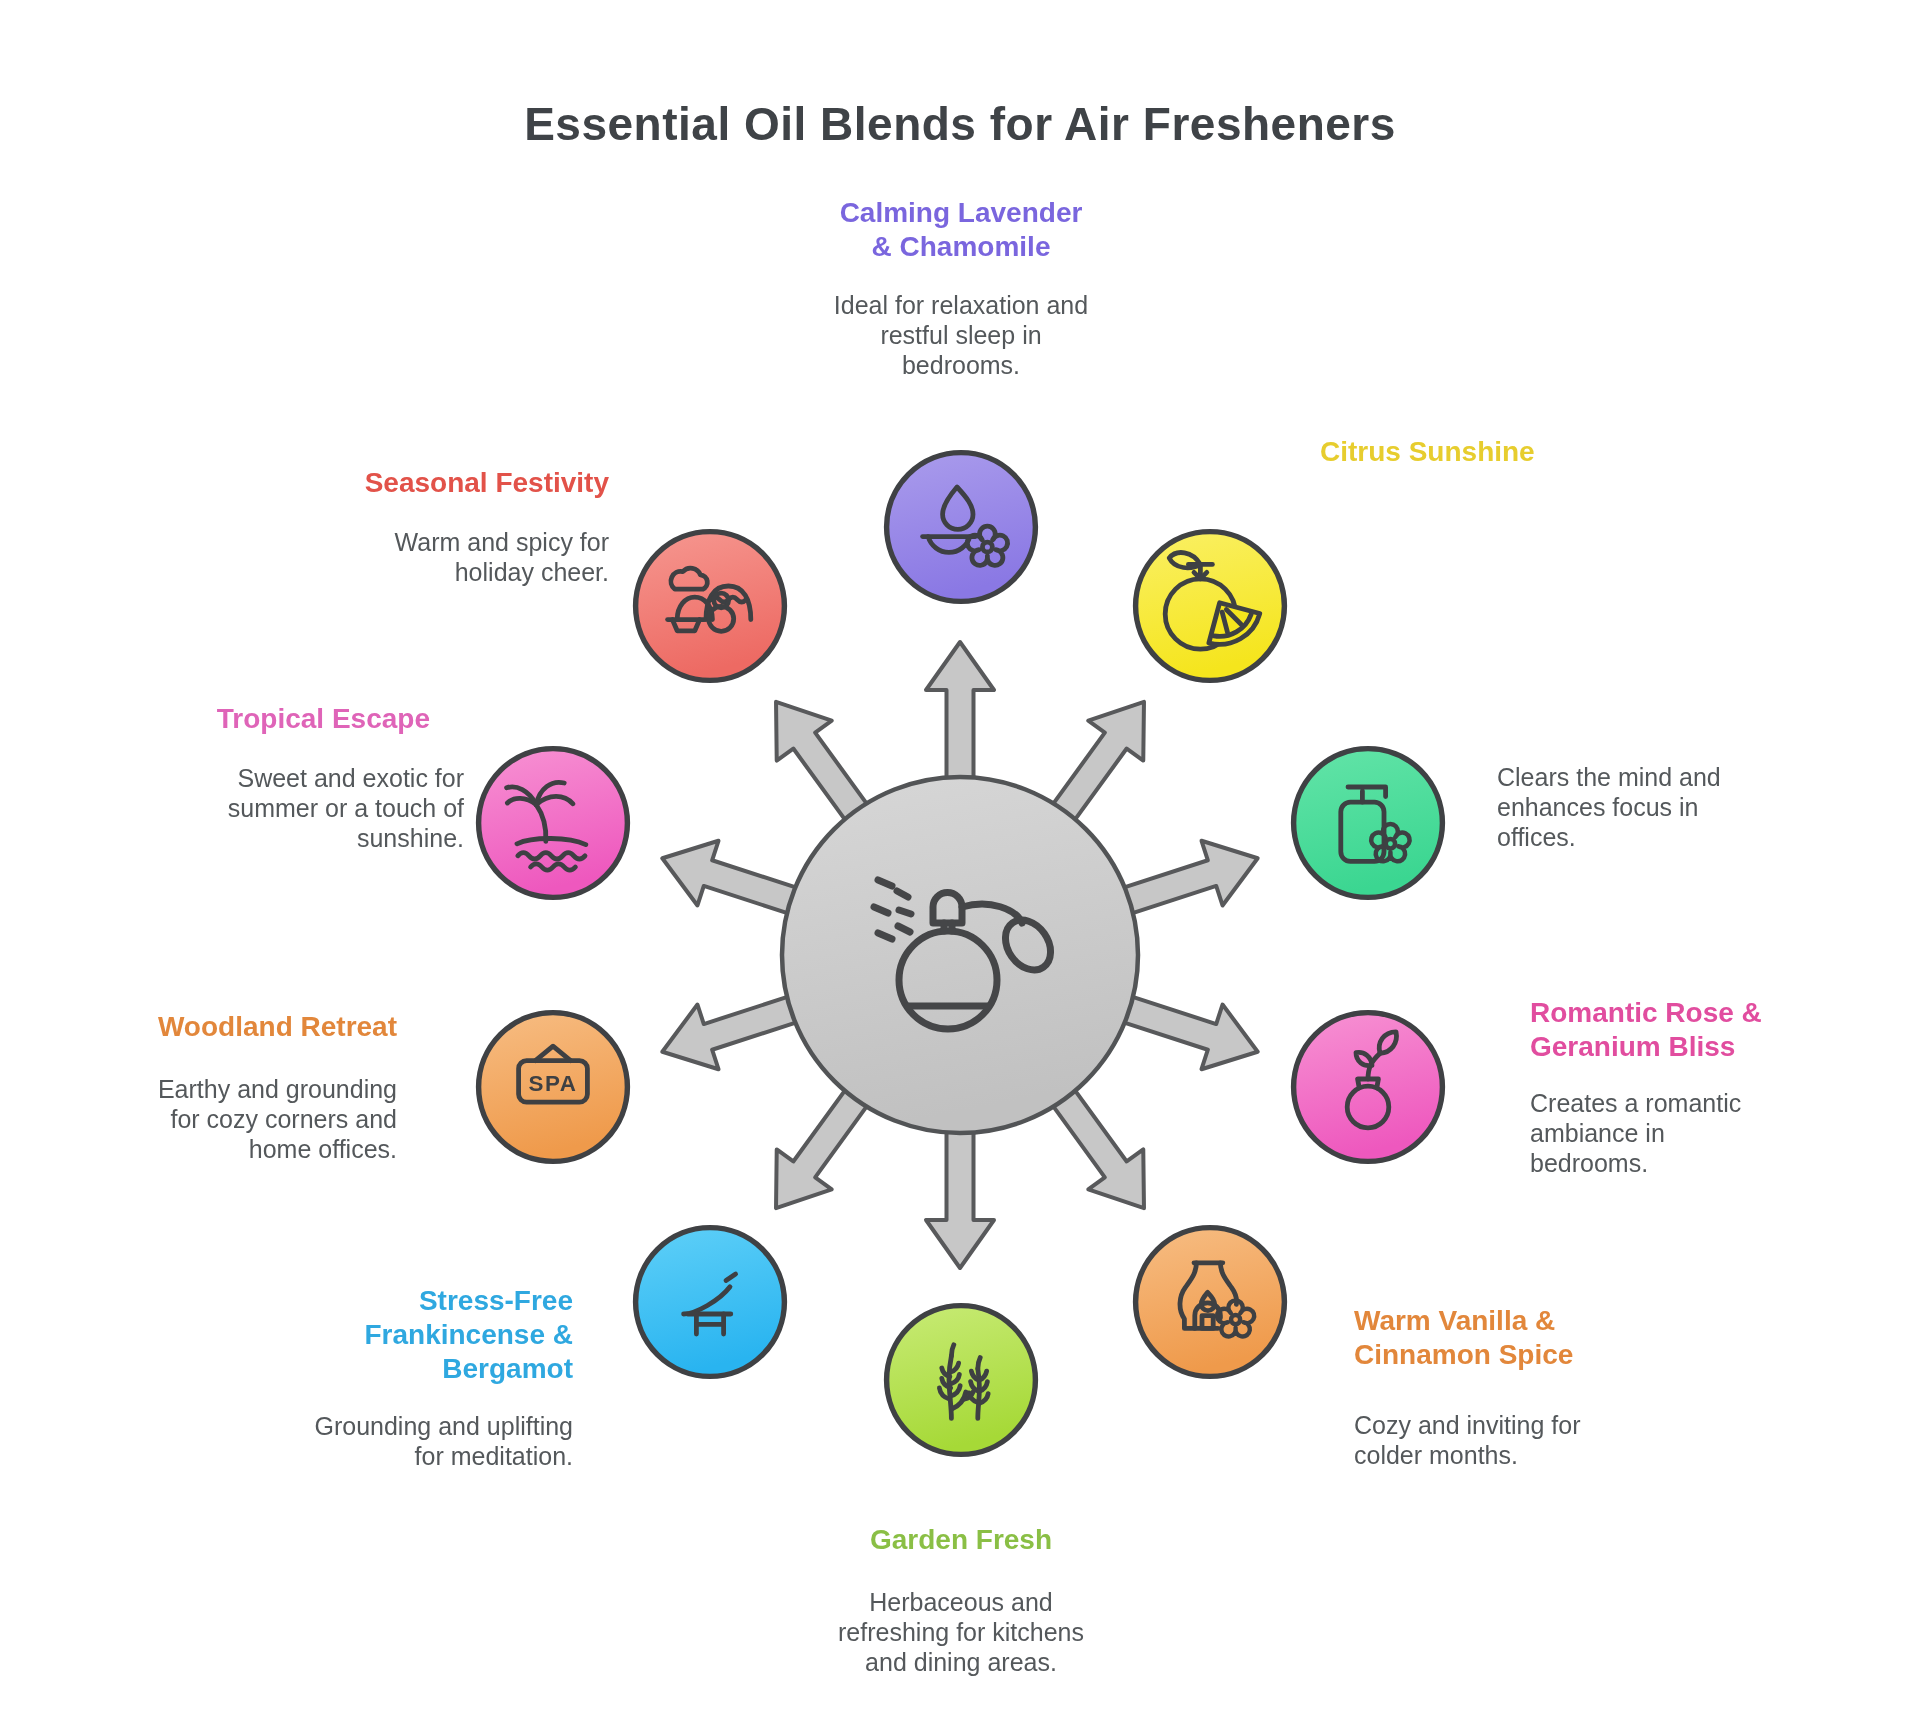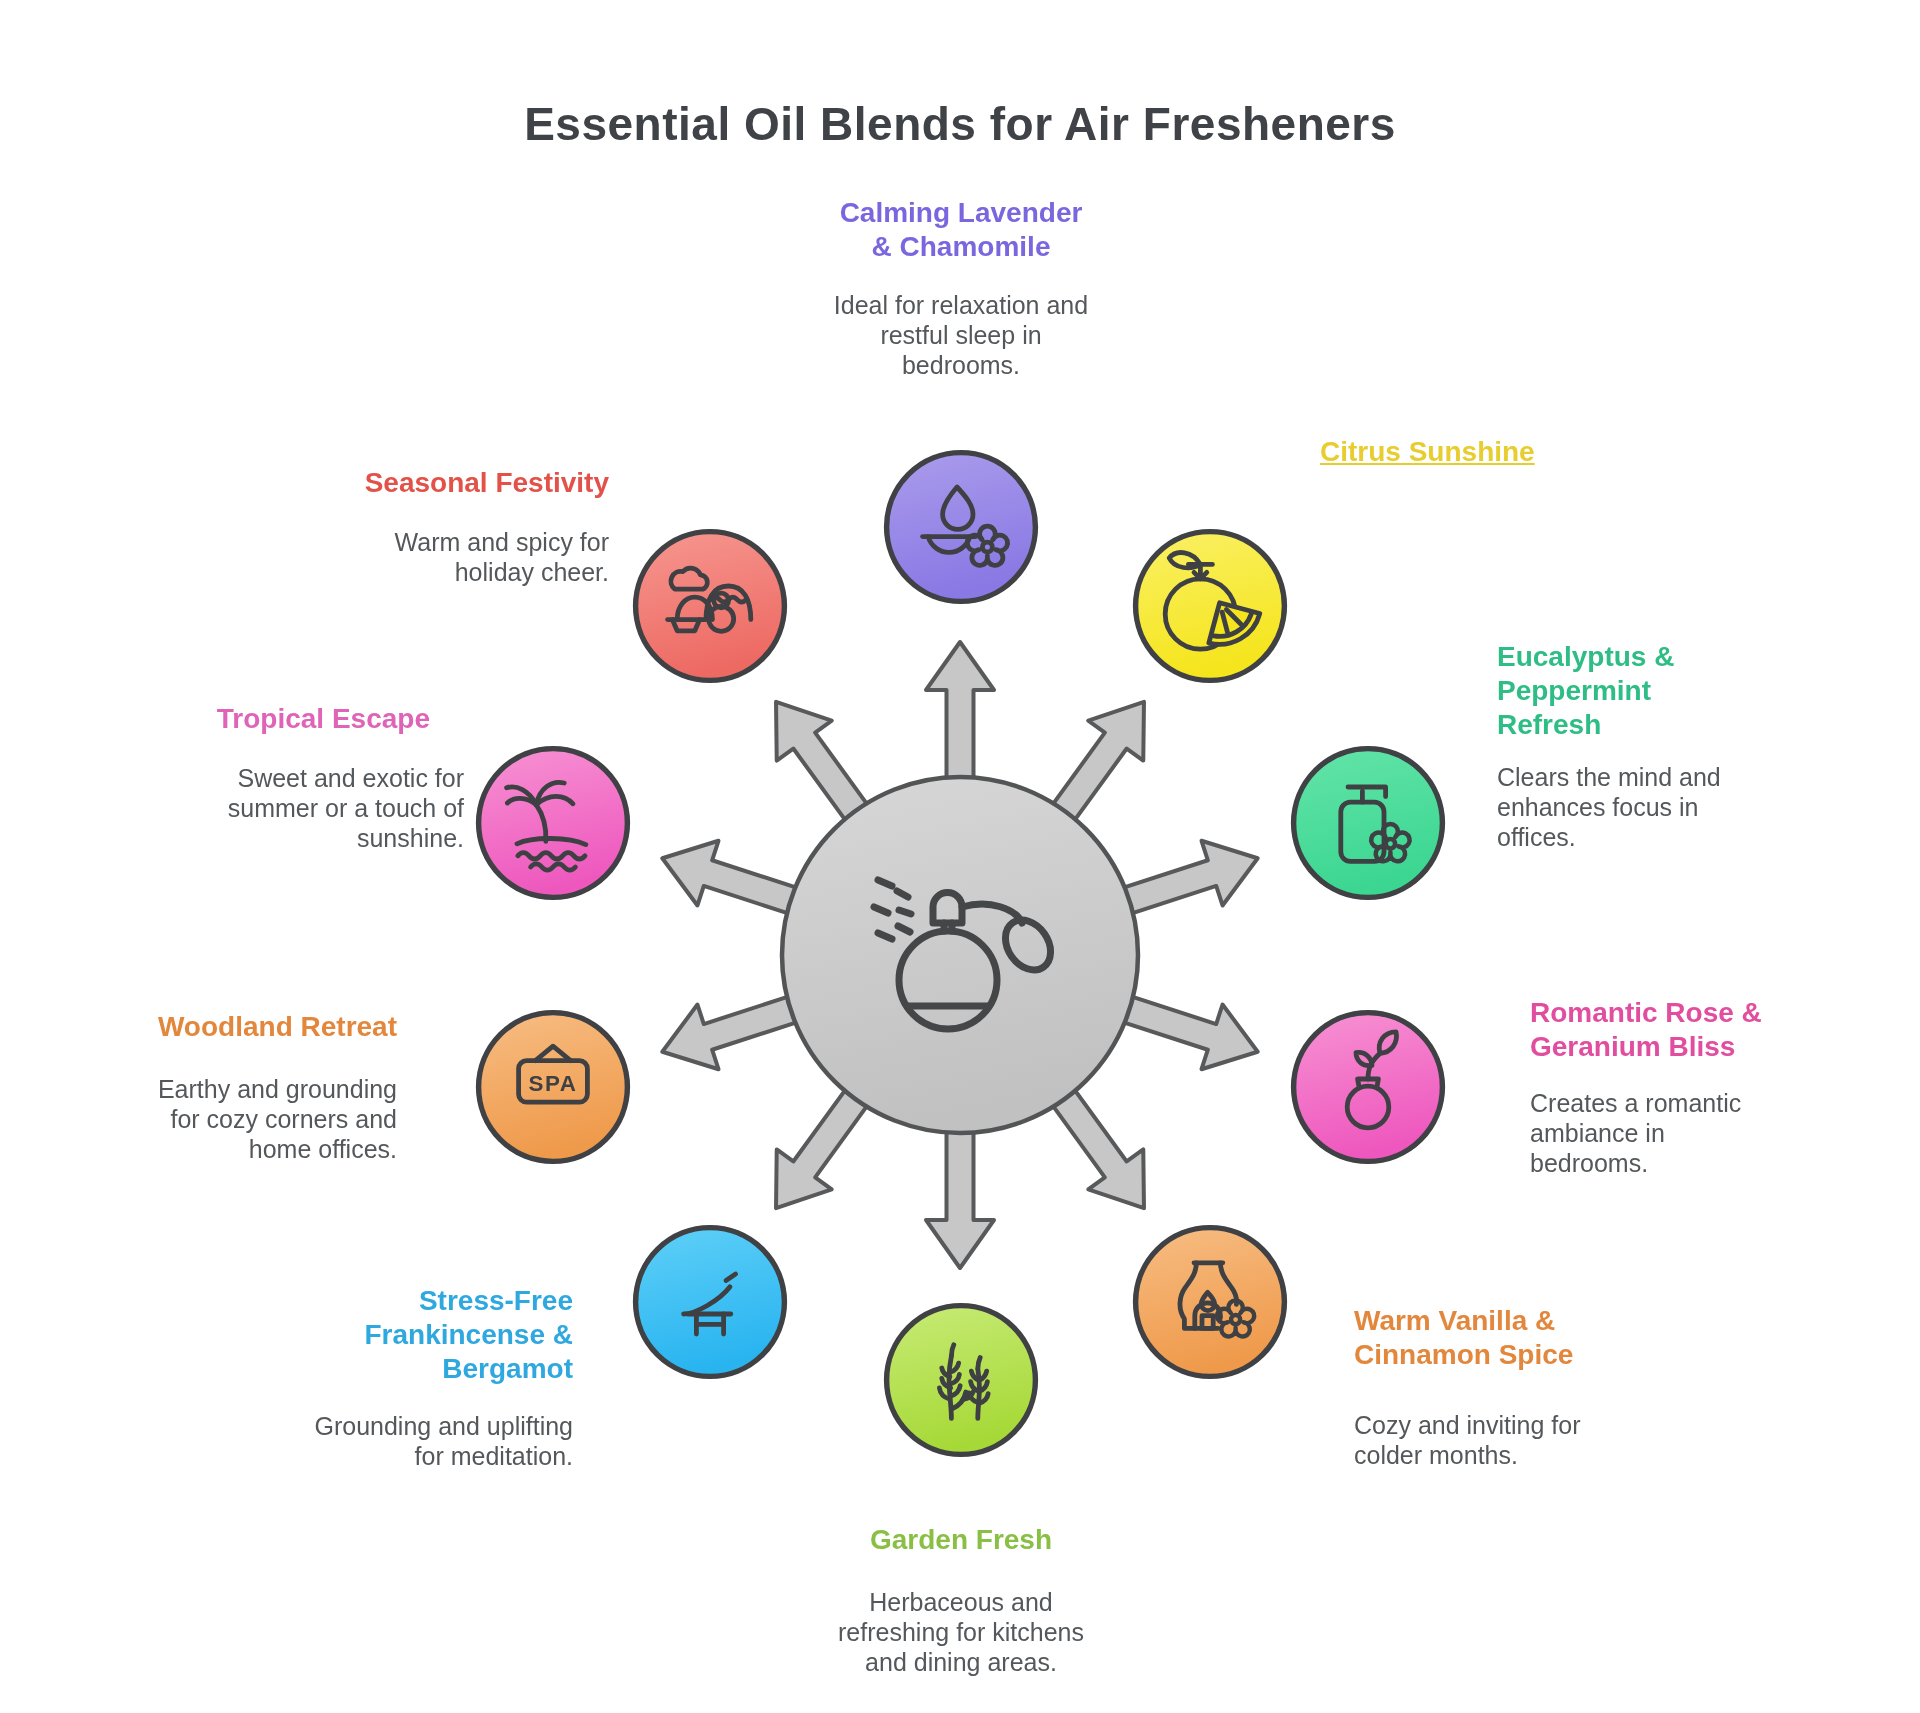--- a/index.html
+++ b/index.html
@@ -315,29 +315,24 @@
   <div class="label-title t-lavender" style="color: rgb(122, 102, 222);">
     <div>Calming Lavender</div>
     <div>&amp; Chamomile</div>
   </div>
   <div class="label-desc d-lavender">
     <div>Ideal for relaxation and</div>
     <div>restful sleep in</div>
     <div>bedrooms.</div>
   </div>
 
-  <div class="label-title t-citrus" style="color: rgb(231, 205, 46); text-decoration: underline;">
+  <div class="label-title t-citrus" style="color: rgb(231, 205, 46);">
     <div>Citrus Sunshine</div>
   </div>
 
-  <div class="label-title t-eucalyptus" style="color: rgb(45, 189, 133);">
-    <div>Eucalyptus &amp;</div>
-    <div>Peppermint</div>
-    <div>Refresh</div>
-  </div>
   <div class="label-desc d-eucalyptus">
     <div>Clears the mind and</div>
     <div>enhances focus in</div>
     <div>offices.</div>
   </div>
 
   <div class="label-title t-rose" style="color: rgb(225, 77, 159);">
     <div>Romantic Rose &amp;</div>
     <div>Geranium Bliss</div>
   </div>

